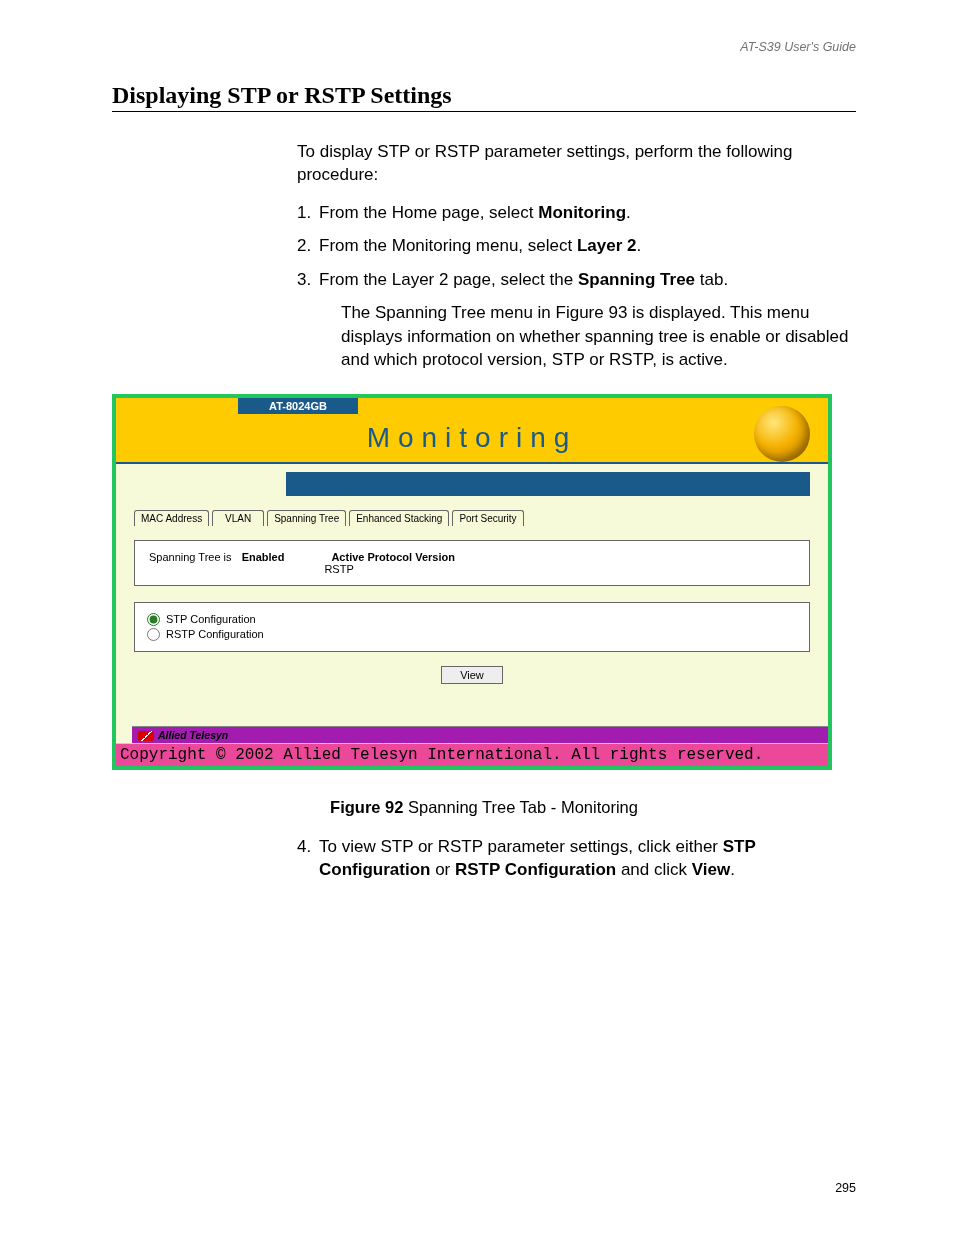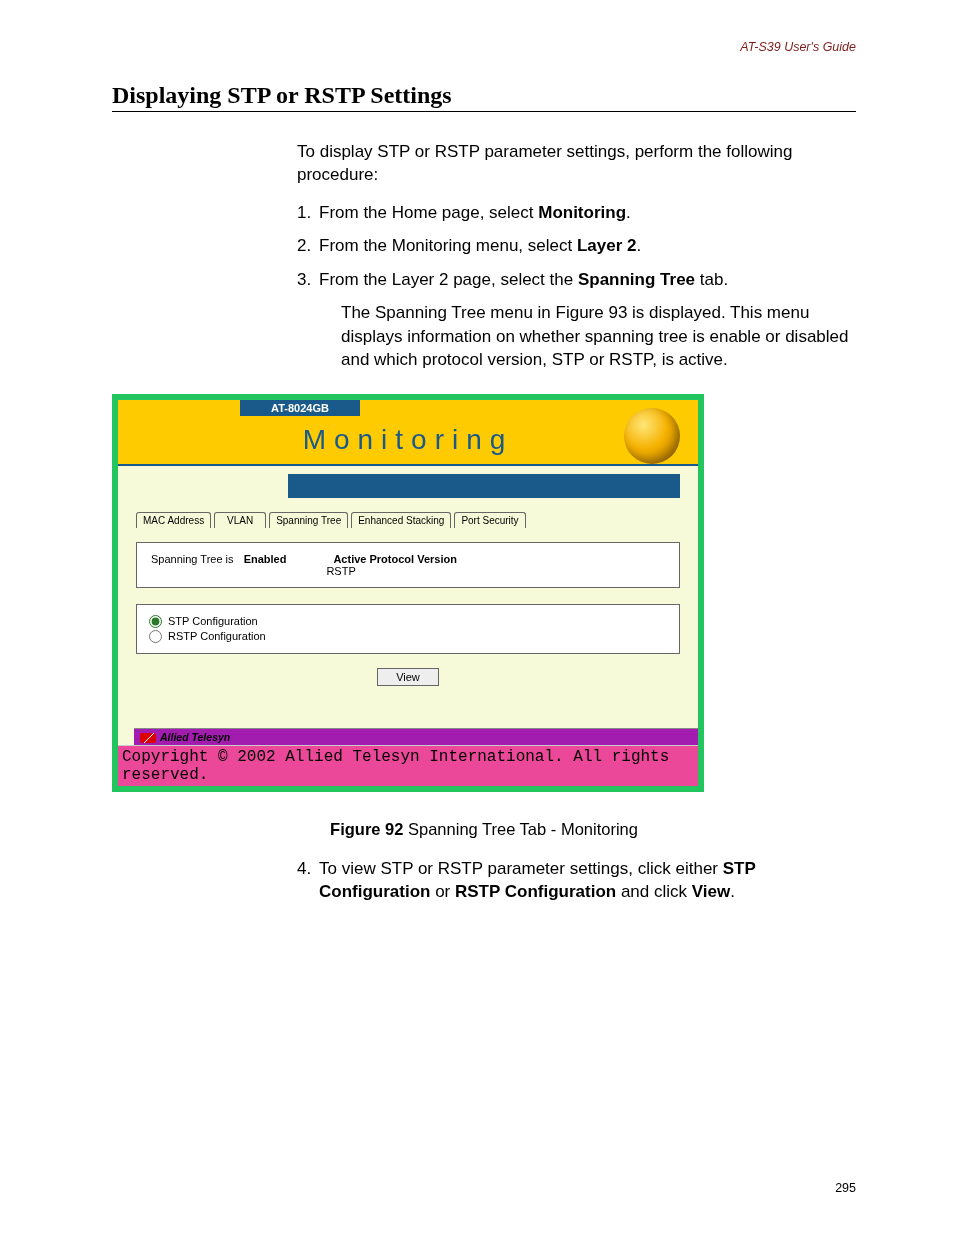--- a/index.html
+++ b/index.html
@@ -10,21 +10,21 @@
     font-family: "Myriad Pro", "Segoe UI", Arial, sans-serif;
     color: #000;
     position: relative;
   }
   .page {
     padding: 40px 98px 0 112px;
   }
   .header-right {
     text-align: right;
     font-size: 12.5px;
-    color: #7f1d1d;
+    color: #737373;
     margin-bottom: 28px;
     font-style: italic;
   }
   .section-title {
     font-family: "Palatino Linotype", Georgia, serif;
     font-weight: bold;
     font-size: 24px;
     border-bottom: 1px solid #000;
     padding-bottom: 2px;
     margin-bottom: 28px;
@@ -38,22 +38,22 @@
   .ol { list-style: none; }
   .ol li { position: relative; padding-left: 22px; margin-bottom: 10px; }
   .ol .num { position: absolute; left: 0; }
   .sub { margin-left: 22px; margin-top: 10px; }
 
   
   .figwrap {
     margin: 22px 0 0 0;
   }
   .app {
-    width: 592px;
-    border: 6px solid #22c55e;
+    width: 720px;
+    border: 4px solid #22c55e;
     background: #f7fad9;
     font-family: Verdana, Arial, sans-serif;
     font-size: 11px;
   }
   .app-top {
     background: #feca00;
     border-bottom: 2px solid #1a5a8a;
   }
   .model-bar {
     margin-left: 122px;

